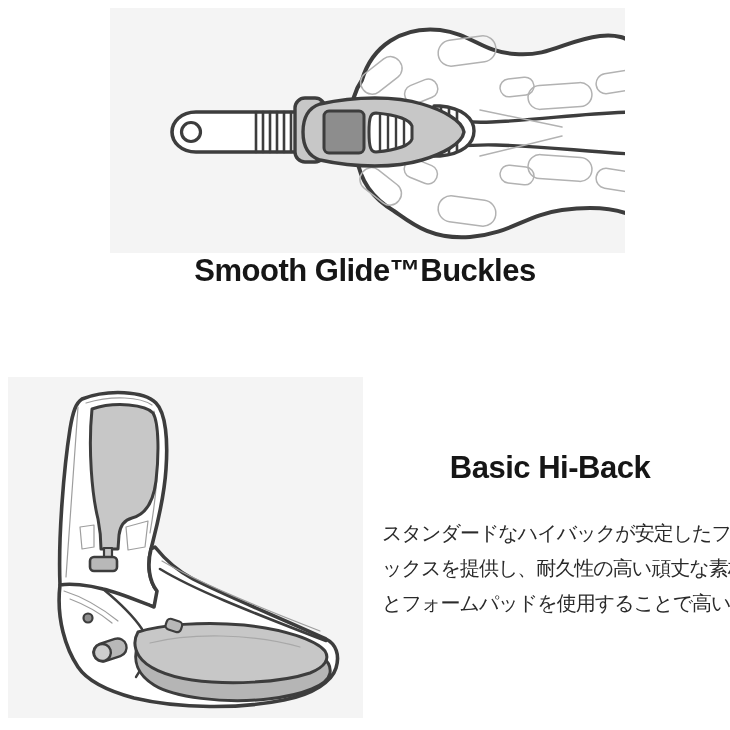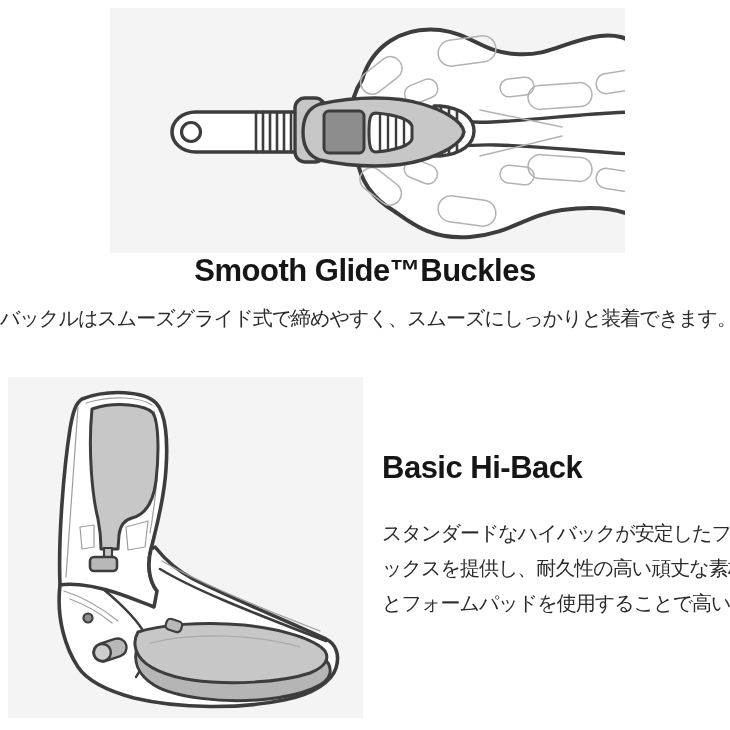--- a/index.html
+++ b/index.html
@@ -13,21 +13,21 @@
   #panel-bottom{left:8px;top:377px;width:355px;height:341px;}
   .panel svg{display:block;width:100%;height:100%;}
 
   .sec-title{
     font-weight:bold;color:#161616;font-size:31px;letter-spacing:-0.5px;
     line-height:34px;white-space:nowrap;
   }
   #title-buckles{position:absolute;top:254px;left:0;width:730px;text-align:center;}
   .jp{color:#2a2a2a;font-size:20px;letter-spacing:-1px;line-height:35px;}
   #desc-buckles{position:absolute;top:301px;left:0;width:730px;text-align:center;}
-  #col-right{position:absolute;left:382px;top:451px;width:336px;}
+  #col-right{position:absolute;left:382px;top:451px;width:336px;text-align:center;}
   #desc-hiback{margin-top:31px;}
   .jp-line{white-space:nowrap;}
 </style>
 </head>
 <body>
 
 <div class="panel" id="panel-top">
   <svg viewBox="0 0 515 245" fill="none" stroke-linecap="round" stroke-linejoin="round">
 
     <g>
@@ -100,21 +100,20 @@
         <line x1="278" y1="103" x2="278" y2="146"></line>
         <line x1="286" y1="103" x2="286" y2="146"></line>
         <line x1="294" y1="103" x2="294" y2="146"></line>
       </g>
     </g>
   </svg>
 </div>
 
 <div class="sec-title" id="title-buckles">Smooth Glide™Buckles</div>
 <div class="jp" id="desc-buckles">
-  <div class="jp-line">バックルはスムーズグライド式で締めやすく、スムーズにしっかりと装着できます。</div>
 </div>
 
 <div class="panel" id="panel-bottom">
   <svg viewBox="0 0 355 341" fill="none" stroke-linecap="round" stroke-linejoin="round">
 
     <g>
       <path d="M 74,22 C 100,12 136,14 148,26 C 158,36 160,64 158,92
                C 156,124 148,152 143,172 C 139,188 141,204 149,214
                C 153,220 151,226 146,230 L 120,222 C 100,215 75,210 52,208
                C 50,160 56,90 62,52 C 65,34 68,26 74,22 Z" fill="#ffffff" stroke="#3d3d3d" stroke-width="3.6"></path>

